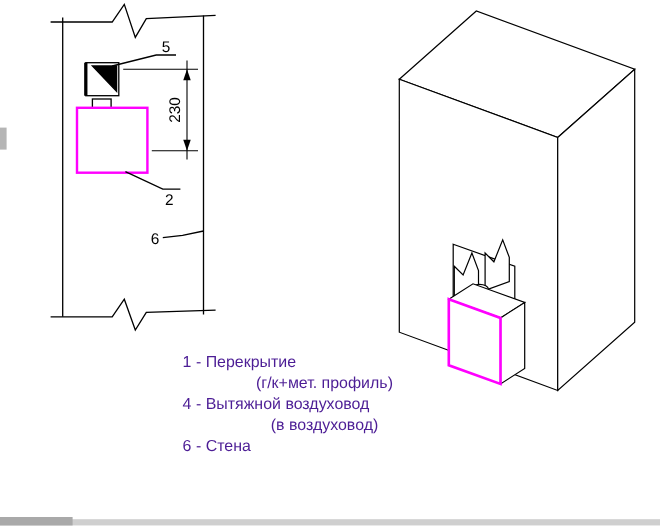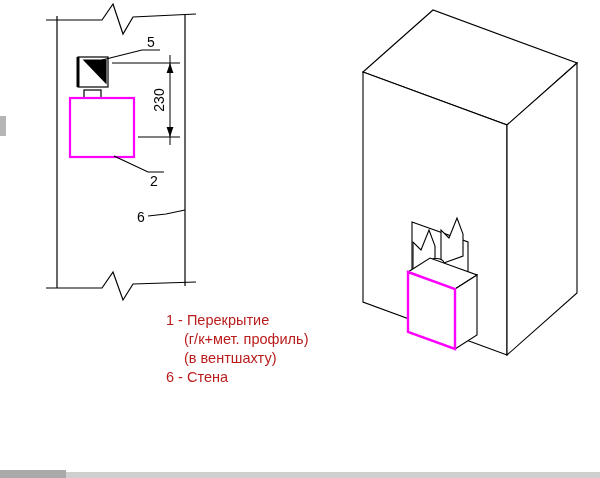--- a/index.html
+++ b/index.html
@@ -6,31 +6,31 @@
   .canvas{
     position:relative;
     width:600px;height:478px;
     background:#ffffff;
     font-family:"Liberation Sans",sans-serif;
     overflow:hidden;
   }
   .drawing-svg{position:absolute;left:0;top:0;}
   .legend{
     position:absolute;
-    left:166px;top:311px;
+    left:166px;top:321px;
     width:240px;
-    color:#b91c1c;
+    color:#4c1d95;
   }
   .legend-line{
     font-size:14.5px;
     line-height:19px;
     font-weight:500;
     white-space:nowrap;
   }
-  .legend-line.indent{padding-left:18px;}
+  .legend-line.indent{padding-left:18px;text-align:center;}
   .artifact{position:absolute;}
   .artifact.bottom-strip{left:0;bottom:0;width:600px;height:6px;background:#cfcfcf;}
   .artifact.bottom-left-block{left:0;bottom:0;width:66px;height:8px;background:#a9a9a9;}
   .artifact.left-edge-mark{left:0;top:116px;width:6px;height:20px;background:#b5b5b5;}
   svg text{
     font-family:"Liberation Sans",sans-serif;
     font-size:14px;
     fill:#000;
   }
 </style>
@@ -108,21 +108,22 @@
         <polygon points="408,272 430,258 477,275 455,289" fill="#ffffff"></polygon>
         <polygon points="455,289 477,275 477,335 455,349" fill="#ffffff"></polygon>
         <polygon points="408,272 455,289 455,349 408,332" fill="#ffffff" stroke-width="2.4" stroke="#ff00ff"></polygon>
       </g>
     </g>
   </svg>
 
   <div class="legend">
     <div class="legend-line">1 - Перекрытие</div>
     <div class="legend-line indent">(г/к+мет. профиль)</div>
-    <div class="legend-line indent">(в вентшахту)</div>
+    <div class="legend-line">4 - Вытяжной воздуховод</div>
+    <div class="legend-line indent">(в воздуховод)</div>
     <div class="legend-line">6 - Стена</div>
   </div>
 
   <div class="artifact bottom-strip"></div>
   <div class="artifact bottom-left-block"></div>
   <div class="artifact left-edge-mark"></div>
 
 </div>
 
 </body></html>

